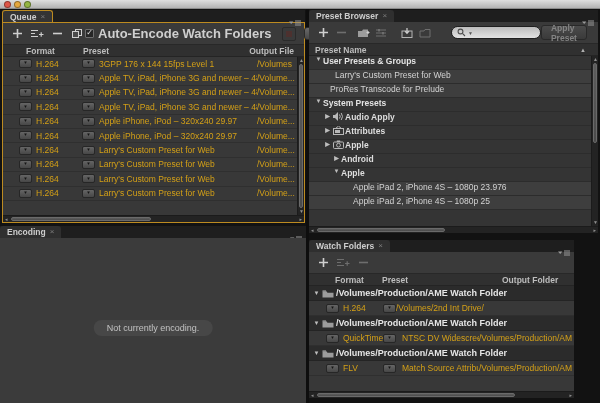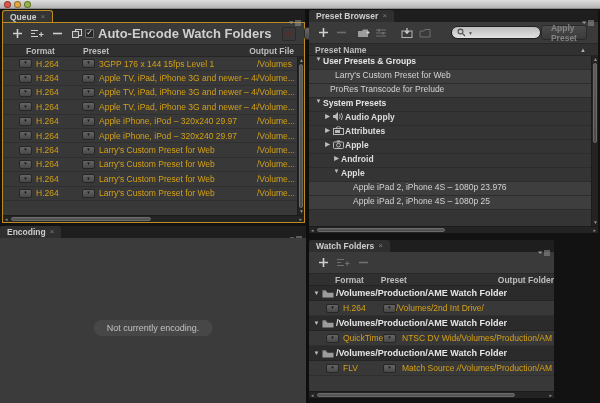--- a/index.html
+++ b/index.html
@@ -82,21 +82,21 @@
   .apply{margin-left:auto;margin-right:5px;height:15px;padding:0 9px;border-radius:3px;
          background:linear-gradient(#4b4b4b,#3a3a3a);border:1px solid #292929;color:#848484;
          font-size:8.5px;font-weight:bold;display:flex;align-items:center;box-sizing:border-box;}
   .sort{margin-left:auto;margin-right:12px;font-size:6px;color:#b0b0b0;}
   .sort::before{content:"▲";}
   .trow{height:13px;border-bottom:1px solid #2c2c2c;display:flex;align-items:flex-start;font-size:8.5px;
         color:#d3d3d3;white-space:nowrap;overflow:hidden;box-sizing:content-box;}
   .trow.grp{font-weight:bold;color:#dedede;}
   .trow.leaf{background:#3e3e3e;}
   
-  #watch-folders{left:309px;top:240px;width:245px;height:158px;}
+  #watch-folders{left:309px;top:240px;width:265px;height:158px;}
   #watch-folders .pbody{height:146px;}
   .divider-v{position:absolute;left:306px;top:9px;width:3px;height:394px;background:#0e0e0e;}
 </style>
 </head>
 <body>
 
 <div class="titlebar">
   <span class="light" style="left: 4px; background: rgb(221, 86, 72);"></span>
   <span class="light" style="left: 14px; background: rgb(229, 167, 61);"></span>
   <span class="light" style="left: 24px; background: rgb(148, 181, 67);"></span>

